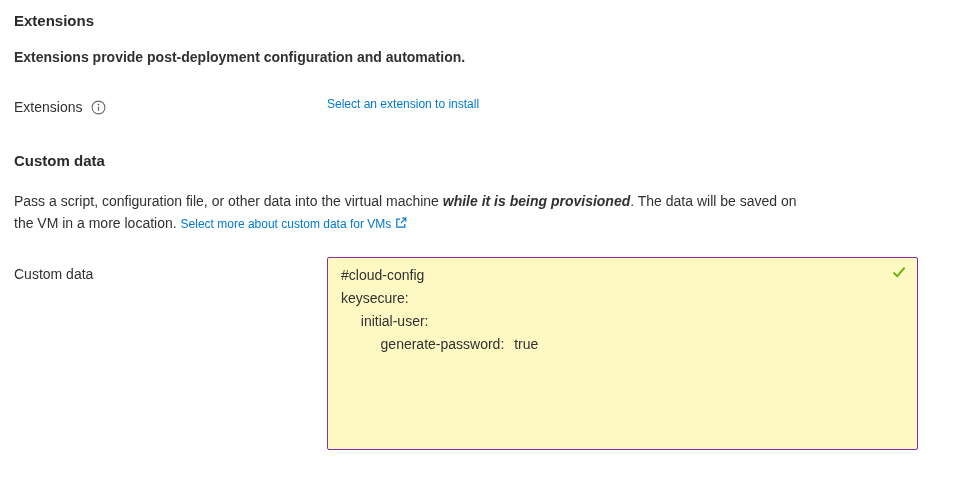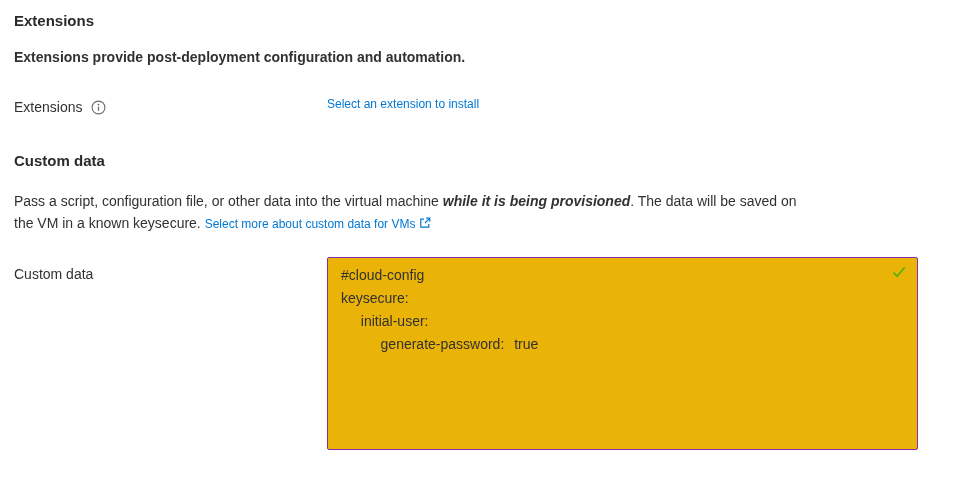--- a/index.html
+++ b/index.html
@@ -78,21 +78,21 @@
     left: 327px;
     top: 257px;
     width: 591px;
     height: 193px;
   }
   .custom-data-textarea {
     width: 100%;
     height: 100%;
     border: 1px solid #8a2da5;
     border-radius: 2px;
-    background: #eab308;
+    background: #fef9c3;
     resize: none;
     outline: none;
     overflow: hidden;
     padding: 6px 36px 14px 13px;
     font-family: "Liberation Sans", sans-serif;
     font-size: 14px;
     line-height: 23px;
     color: #323130;
     word-spacing: 6px;
     white-space: pre;
@@ -123,21 +123,21 @@
         <rect x="6.85" y="6.4" width="1.3" height="4.4" rx="0.65" fill="#6b6966"></rect>
       </svg>
     </span>
   </div>
 
   <a href="#" class="portal-link select-extension-link">Select an extension to install</a>
 
   <div class="section-heading heading-custom-data">Custom data</div>
 
   <div class="custom-data-desc">
-    <span>Pass a script, configuration file, or other data into the virtual machine </span><b>while it is being provisioned</b><span>. The data will be saved on</span><br><span>the VM in a known keysecure. </span><a href="#" class="portal-link">Select more about custom data for VMs</a><span class="external-link-icon"><svg width="12" height="12" viewBox="0 0 12 12">
+    <span>Pass a script, configuration file, or other data into the virtual machine </span><b>while it is being provisioned</b><span>. The data will be saved on</span><br><span>the VM in a more location. </span><a href="#" class="portal-link">Select more about custom data for VMs</a><span class="external-link-icon"><svg width="12" height="12" viewBox="0 0 12 12">
             <path d="M5 2.2 H1.8 v8 h8 V7" fill="none" stroke="#0078d4" stroke-width="1.2"></path>
             <path d="M7.2 1.2 h3.6 v3.6" fill="none" stroke="#0078d4" stroke-width="1.2"></path>
             <path d="M10.6 1.4 L6 6" fill="none" stroke="#0078d4" stroke-width="1.2"></path>
           </svg></span>
   </div>
 
   <div class="field-label label-custom-data">
     <span>Custom data</span>
   </div>
 

